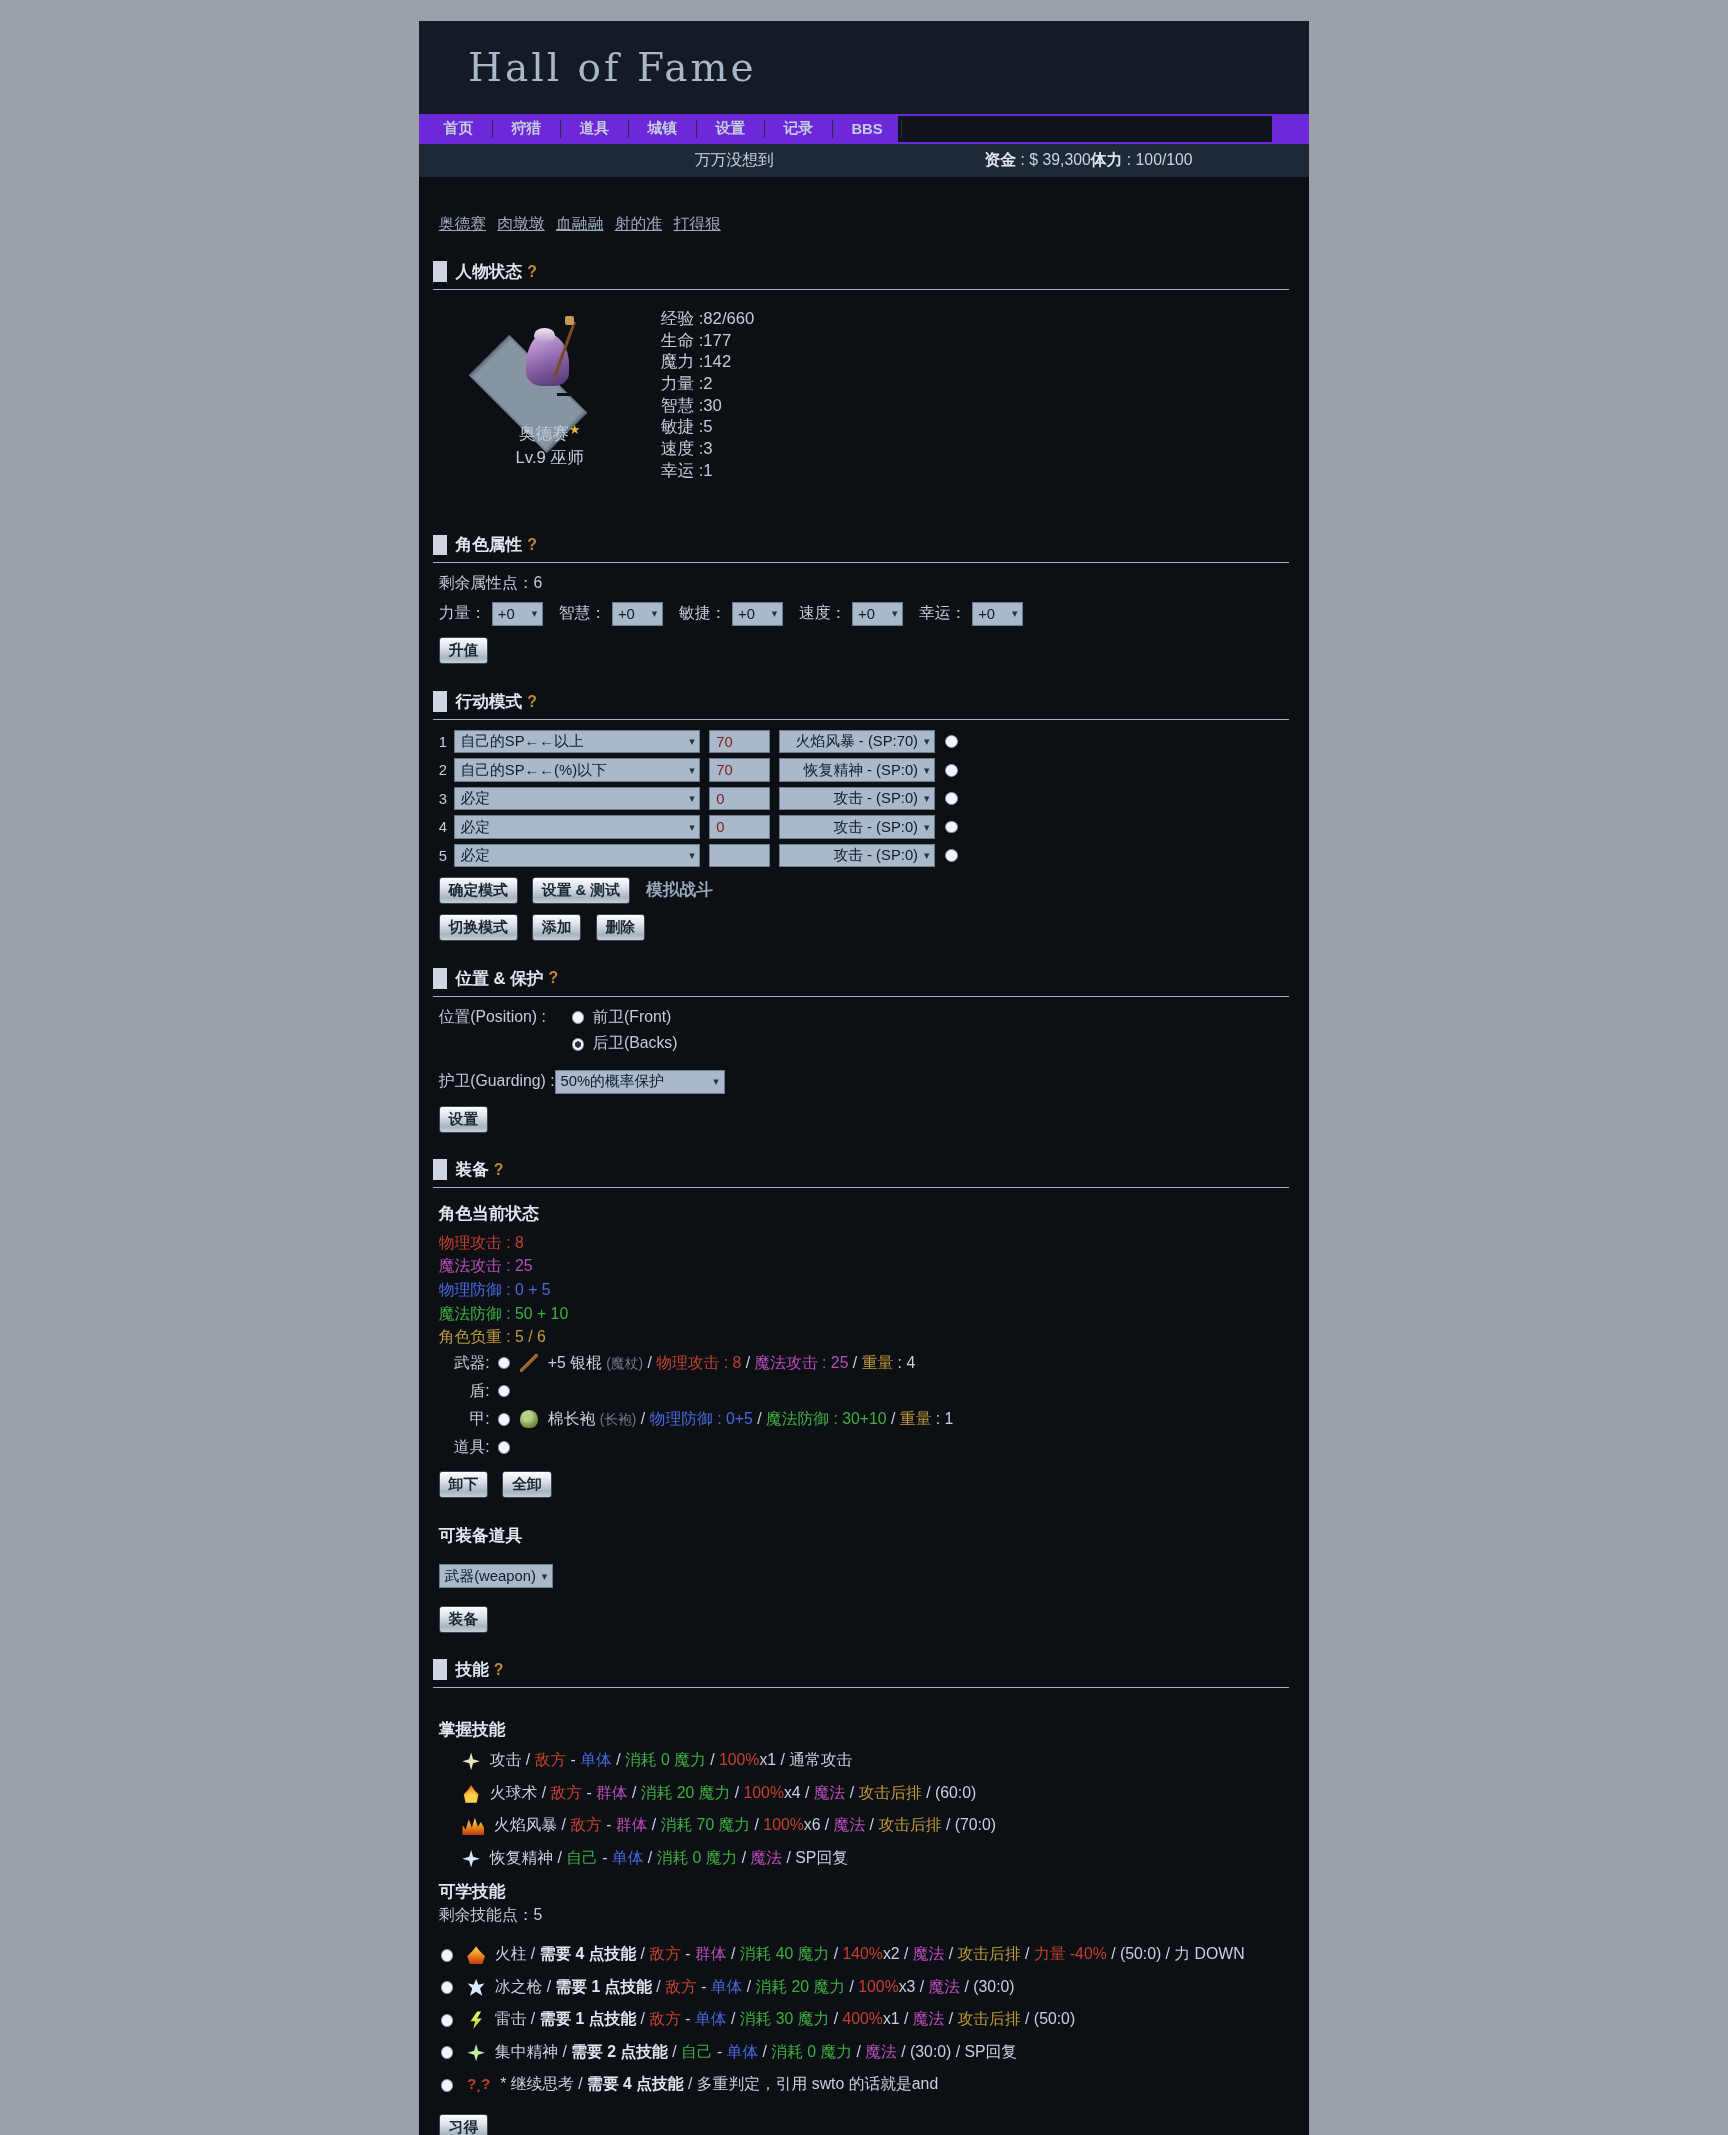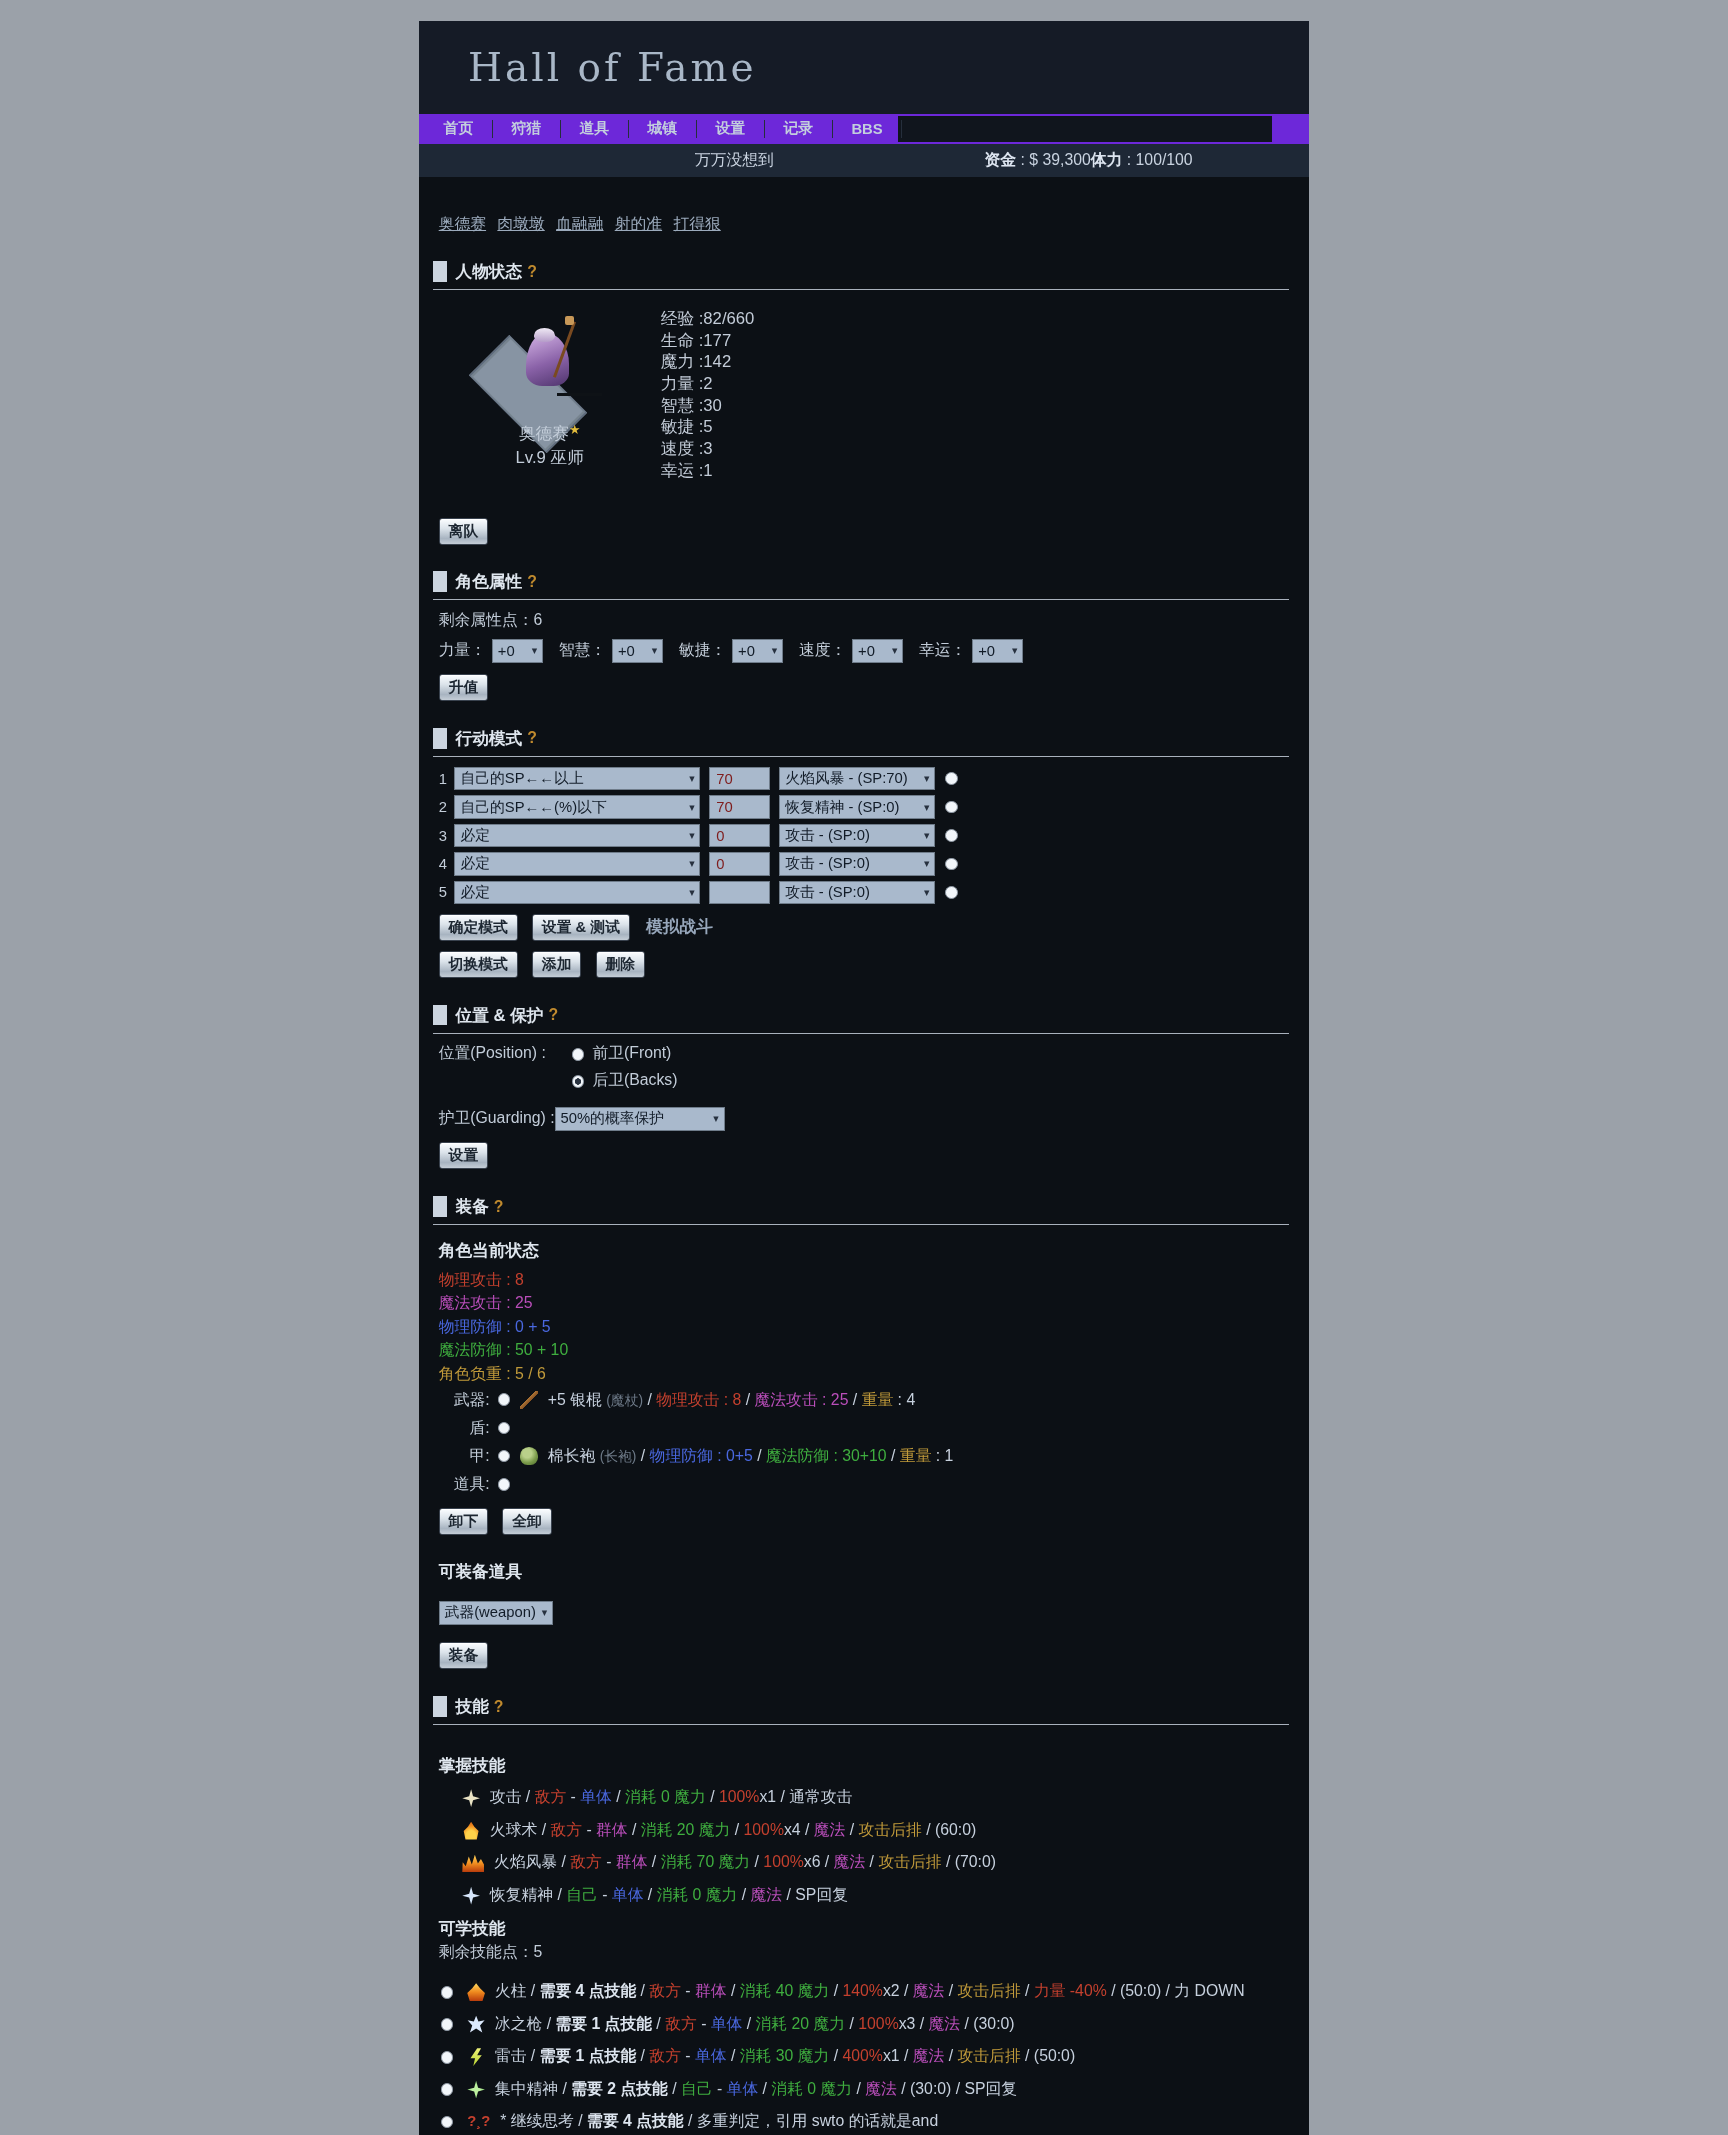--- a/index.html
+++ b/index.html
@@ -62,21 +62,21 @@
 
   
   .attr-row { margin:7.9px 0 11.8px 0; display:flex; align-items:center; }
   .attr-row .lab { margin-right:5.9px; }
   .attr-row .sel { width:51px; margin-right:15.8px; }
 
   
   .mode-row { display:flex; align-items:center; margin:4.9px 0; }
   .mode-num { width:15.8px; color:#c3cdd9; font-size:14.8px; }
   .sel-cond { width:246px; margin-right:8.9px; }
-  .sel-act  { width:156px; margin-left:8.9px; margin-right:9.9px; }
+  .sel-act  { width:156px; margin-left:8.9px; margin-right:9.9px;justify-content:flex-end; }
   .radio { display:inline-block; width:12.8px; height:12.8px; border-radius:50%; background:#f2f6fa; border:1px solid #8e98a4; vertical-align:middle; cursor:pointer; }
   .radio.sel-on { background:radial-gradient(circle at 50% 50%, #2a3340 0 3px, #f2f6fa 3.4px); }
   .sim-link { font-weight:bold; color:#97a7bb; margin-left:2px; text-decoration:none; font-size:16.7px; }
 
   
   .pos-grid { display:flex; margin-top:9.9px; }
   .pos-label { width:133px; }
   .pos-opts div { margin-bottom:5.9px; }
   .pos-opts .radio { margin-right:7.9px; }
   .guard-row { margin:9.9px 0 11.8px 0; display:flex; align-items:center; }
@@ -184,21 +184,20 @@
         <div>生命 :177</div>
         <div>魔力 :142</div>
         <div>力量 :2</div>
         <div>智慧 :30</div>
         <div>敏捷 :5</div>
         <div>速度 :3</div>
         <div>幸运 :1</div>
       </div>
     </div>
 
-    <div class="btn-row"><button class="btn">离队</button></div>
 
     <div class="sec-head">
       <span class="sec-block"></span>
       <span class="sec-title">角色属性</span>
       <a href="#" class="sec-help">?</a>
     </div>
 
     <div>剩余属性点：6</div>
     <div class="attr-row">
       <span class="lab">力量：</span>

